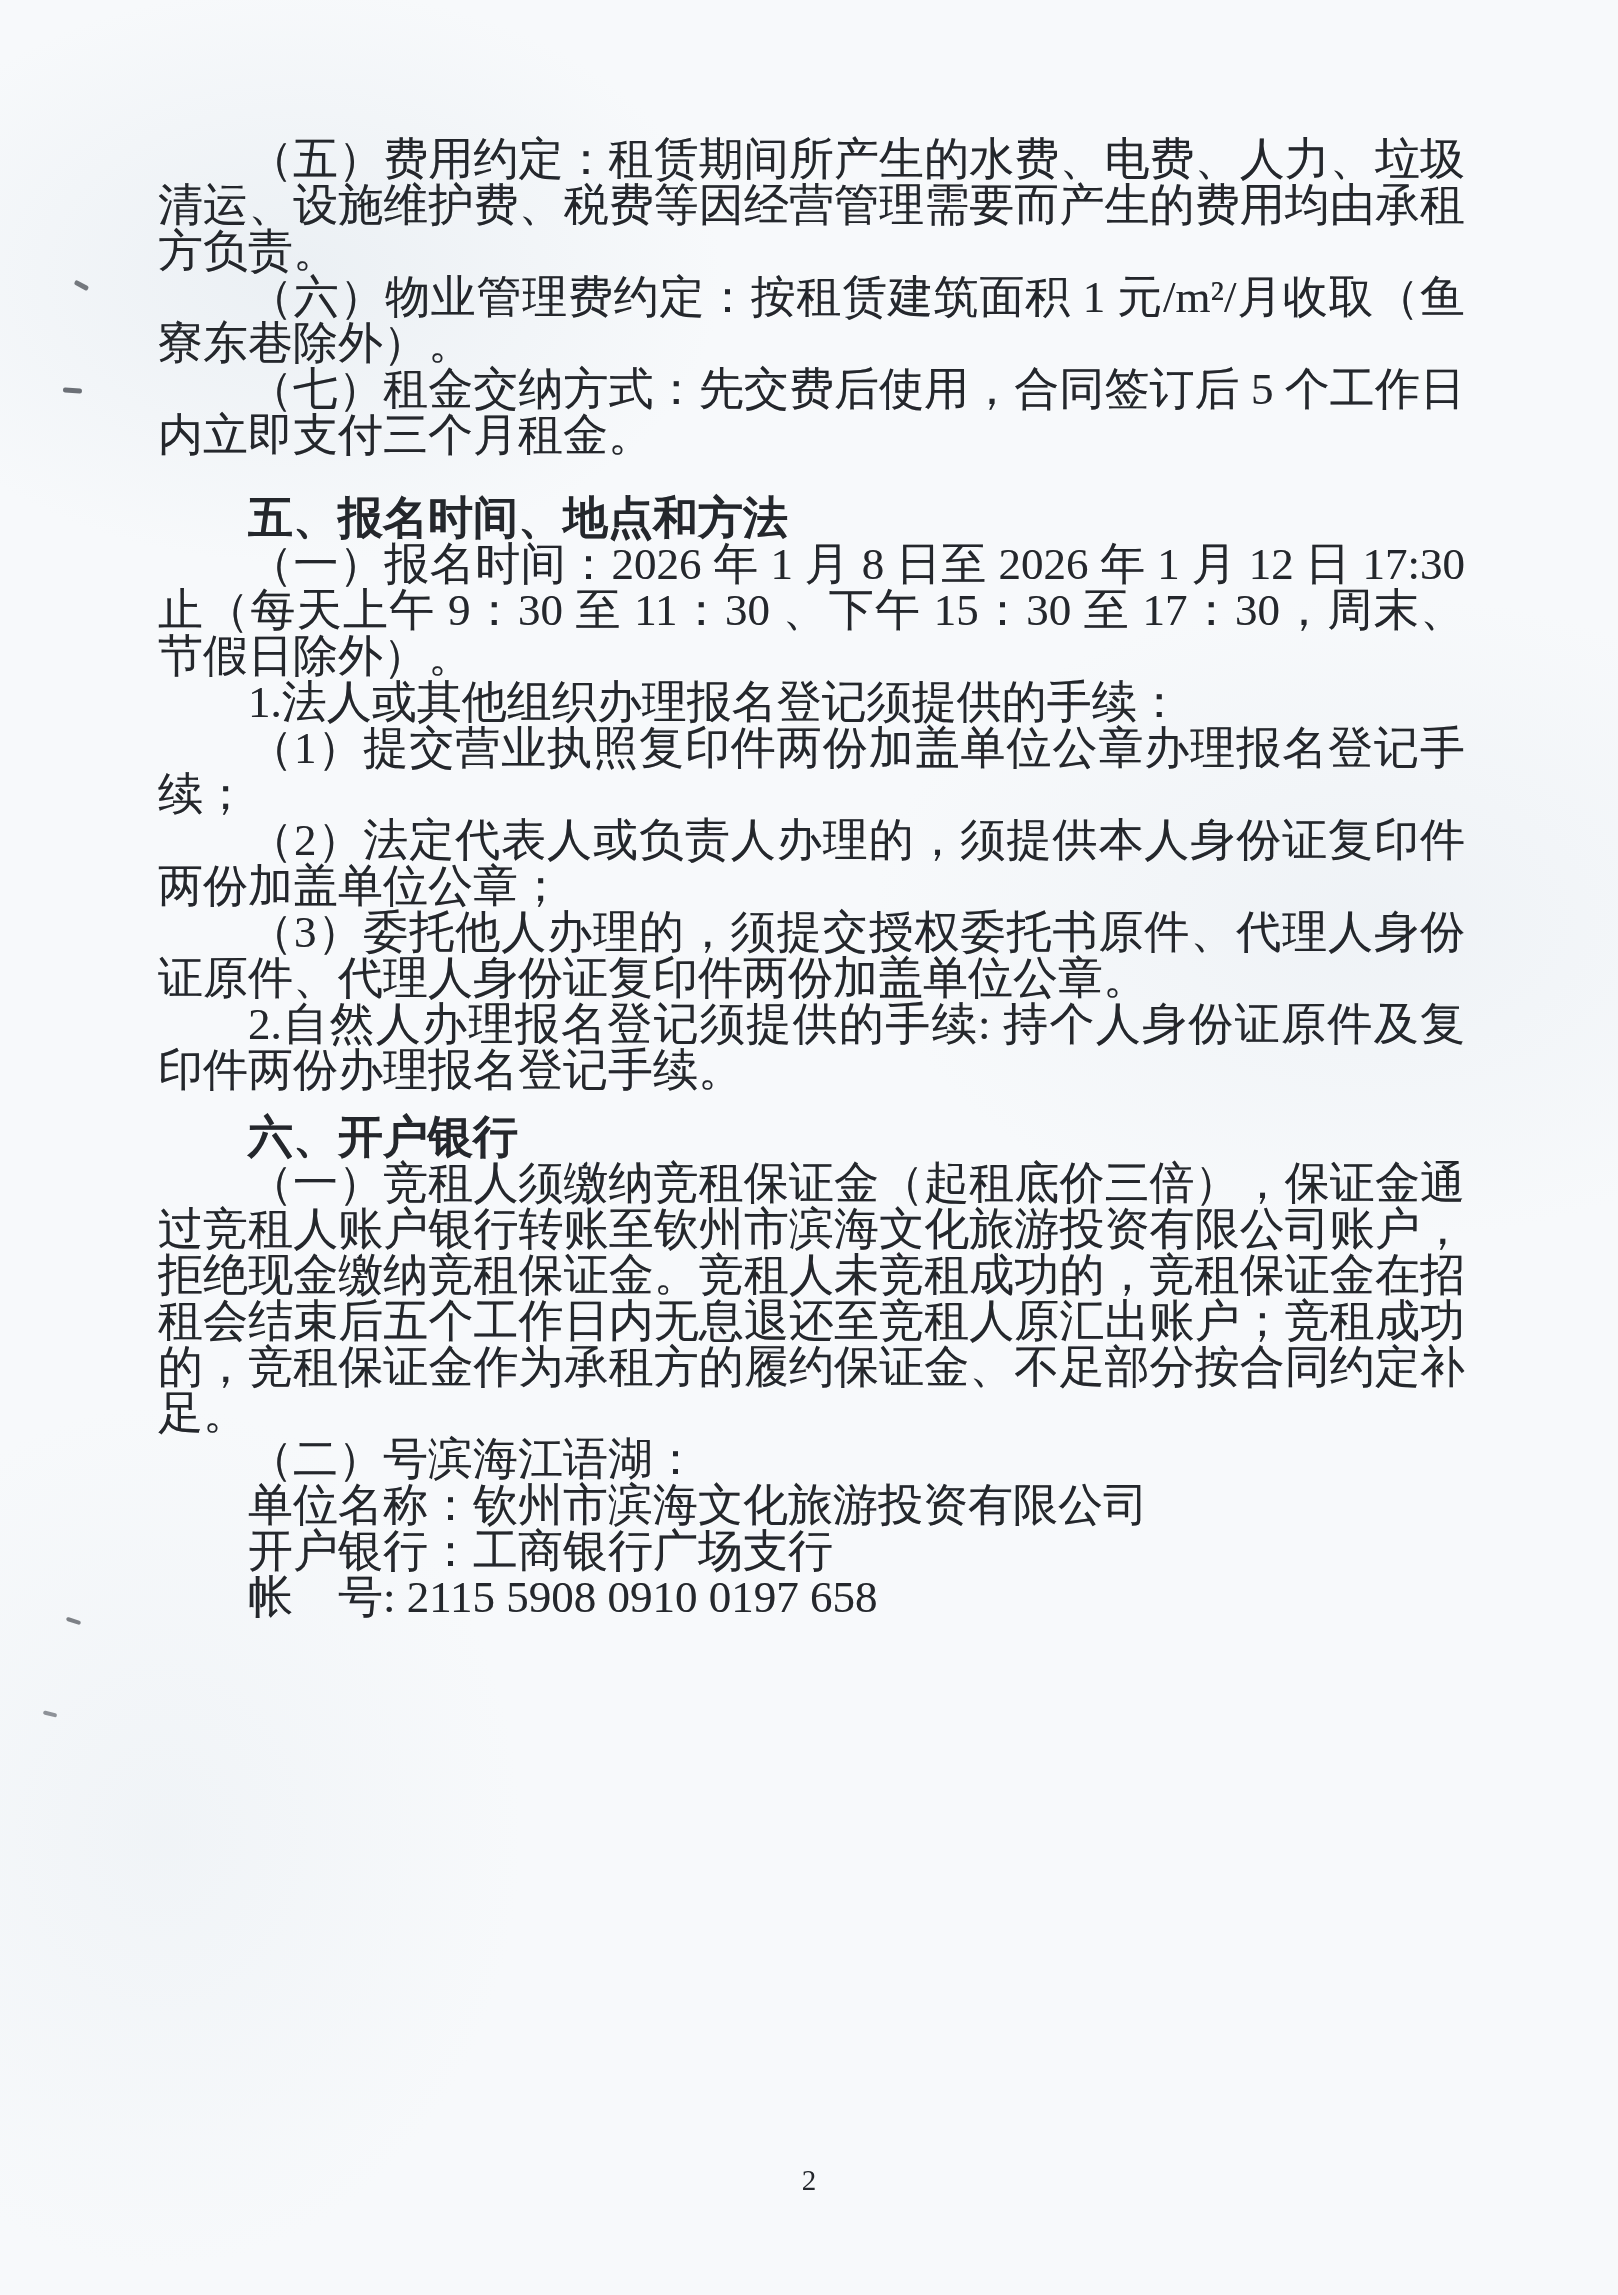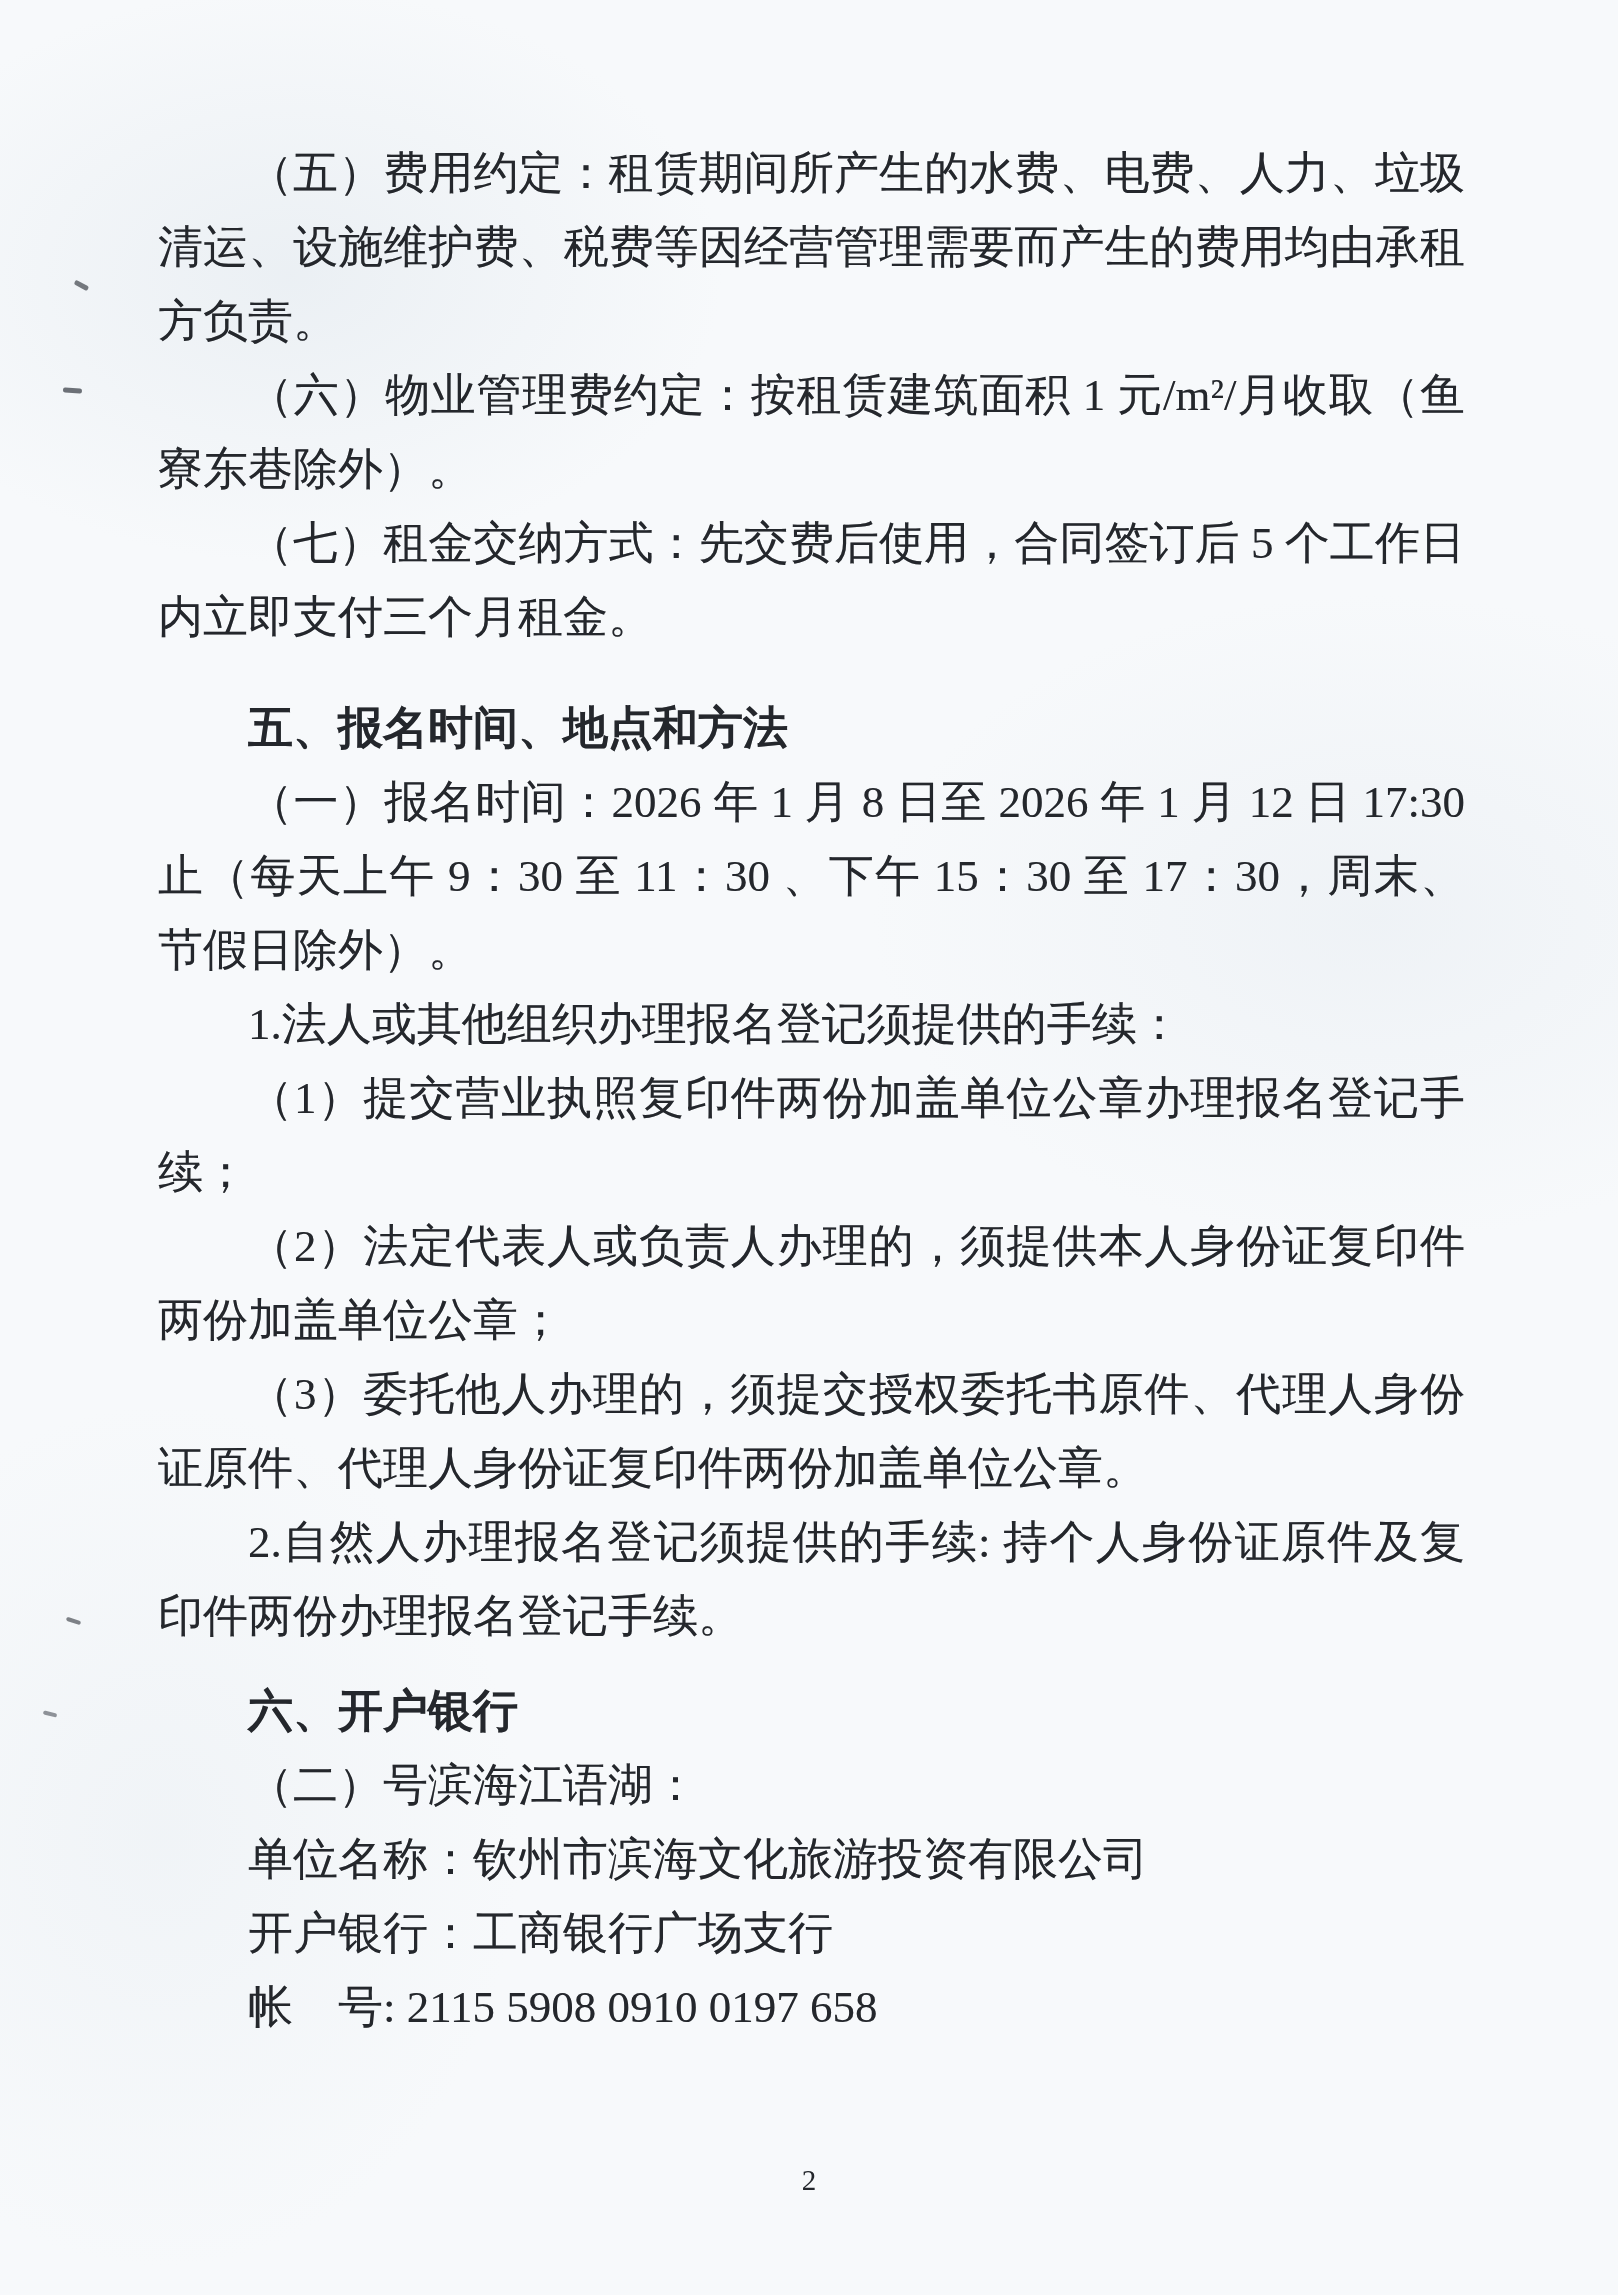--- a/index.html
+++ b/index.html
@@ -21,21 +21,21 @@
       var(--c-paper);
     font-family: "Liberation Serif", "DejaVu Serif", serif;
     color: var(--c-ink);
   }
   .doc {
     position: absolute;
     left: 158px;
     top: 136px;
     width: 1307px;
     font-size: 45px;
-    line-height: 74px;
+    line-height: 46px;
     text-align: justify;
     text-justify: inter-ideograph;
   }
   .doc p {
     margin: 0;
     padding: 0;
     text-indent: 2em;
     
     text-shadow: 0 0 0.5px rgba(36,39,44,.35);
   }
@@ -74,20 +74,21 @@
   <p>（六）物业管理费约定：按租赁建筑面积 1 元/m²/月收取（鱼寮东巷除外）。</p>
   <p>（七）租金交纳方式：先交费后使用，合同签订后 5 个工作日内立即支付三个月租金。</p>
   <p class="hd gap-lg">五、报名时间、地点和方法</p>
   <p>（一）报名时间：2026 年 1 月 8 日至 2026 年 1 月 12 日 17:30 止（每天上午 9：30 至 11：30 、下午 15：30 至 17：30，周末、节假日除外）。</p>
   <p>1.法人或其他组织办理报名登记须提供的手续：</p>
   <p>（1）提交营业执照复印件两份加盖单位公章办理报名登记手续；</p>
   <p>（2）法定代表人或负责人办理的，须提供本人身份证复印件两份加盖单位公章；</p>
   <p>（3）委托他人办理的，须提交授权委托书原件、代理人身份证原件、代理人身份证复印件两份加盖单位公章。</p>
   <p>2.自然人办理报名登记须提供的手续: 持个人身份证原件及复印件两份办理报名登记手续。</p>
   <p class="hd gap-sm">六、开户银行</p>
+  <p>（一）竞租人须缴纳竞租保证金（起租底价三倍），保证金通过竞租人账户银行转账至钦州市滨海文化旅游投资有限公司账户，拒绝现金缴纳竞租保证金。竞租人未竞租成功的，竞租保证金在招租会结束后五个工作日内无息退还至竞租人原汇出账户；竞租成功的，竞租保证金作为承租方的履约保证金、不足部分按合同约定补足。</p>
   <p>（二）号滨海江语湖：</p>
   <p>单位名称：钦州市滨海文化旅游投资有限公司</p>
   <p>开户银行：工商银行广场支行</p>
   <p>帐　号: 2115 5908 0910 0197 658</p>
 </main>
 
 <div class="page-number">2</div>
 
 <div class="artifact tick-1"></div>
 <div class="artifact dash-1"></div>

